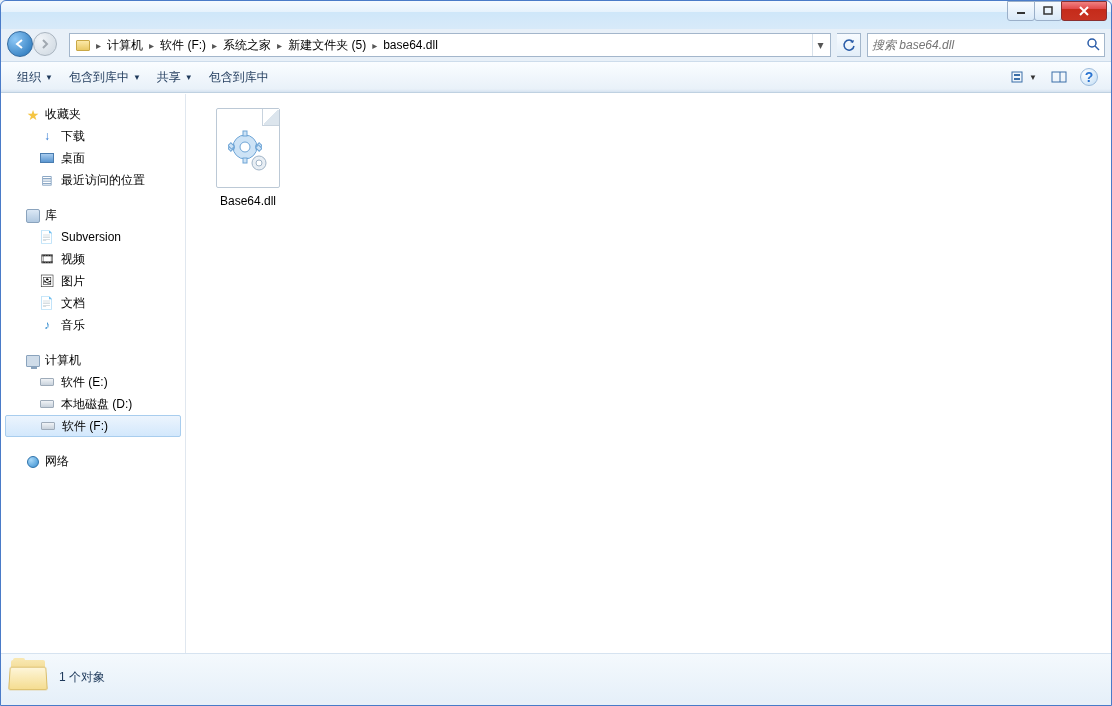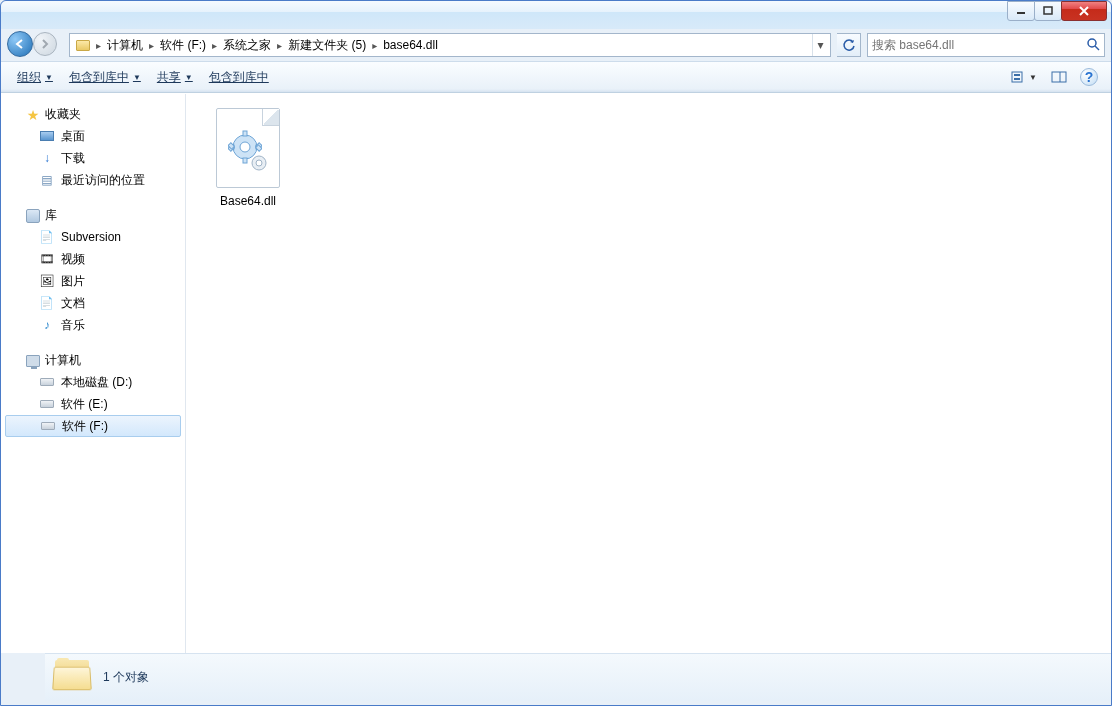--- a/index.html
+++ b/index.html
@@ -21,26 +21,26 @@
 
 .breadcrumb { flex: 1; height: 24px; background: #fff; border: 1px solid #a3b6cb; display: flex; align-items: center; padding: 0 2px; overflow: hidden; }
 .bc-icon { width: 18px; height: 18px; margin: 0 2px; display: flex; align-items: center; justify-content: center; }
 .bc-sep { color: #555; font-size: 10px; padding: 0 2px; }
 .bc-item { padding: 0 4px; color: #000; white-space: nowrap; }
 .bc-spacer { flex: 1; }
 .bc-drop-end { width: 16px; text-align: center; color: #555; border-left: 1px solid #d8e1ea; height: 100%; display: flex; align-items: center; justify-content: center; }
 .bc-refresh { width: 24px; height: 24px; border: 1px solid #a3b6cb; border-left: none; background: linear-gradient(to bottom, #f8fbff, #e3eef8); display: flex; align-items: center; justify-content: center; color: #2a5ca8; }
 
 .search-box { width: 238px; height: 24px; background: #fff; border: 1px solid #a3b6cb; display: flex; align-items: center; padding: 0 4px; }
-.search-box input { flex: 1; border: none; outline: none; color: #888; background: transparent; }
+.search-box input { flex: 1; border: none; outline: none; font-style: italic; color: #888; background: transparent; }
 .search-icon-btn { color: #2a5ca8; }
 
 
 .toolbar { height: 32px; background: linear-gradient(to bottom, #fafdff, #e9f1f9 90%, #d6e3f0); border-top: 1px solid #cddceb; border-bottom: 1px solid #bfd1e1; display: flex; align-items: center; padding: 0 8px; }
-.tb-btn { padding: 4px 8px; color: #1e395b; display: flex; align-items: center; gap: 4px; text-decoration: underline; }
+.tb-btn { padding: 4px 8px; color: #1e395b; display: flex; align-items: center; gap: 4px; }
 .tb-btn .chev { font-size: 8px; color: #1e395b; }
 .tb-spacer { flex: 1; }
 .tb-icon-btn { width: 28px; height: 24px; display: flex; align-items: center; justify-content: center; border: 1px solid transparent; border-radius: 2px; margin-left: 2px; }
 .tb-icon-btn.dd { width: 38px; }
 .tb-help { color: #2a74d1; font-weight: bold; font-size: 14px; border: 1px solid #9bbadb; background: radial-gradient(circle at 30% 30%, #fff, #c2ddf4); width: 18px; height: 18px; border-radius: 50%; display: flex; align-items: center; justify-content: center; }
 
 
 .main { display: flex; height: 560px; background: #fff; border-top: 1px solid #fff; }
 .sidebar { width: 185px; border-right: 1px solid #e0e7ef; padding-top: 10px; overflow-y: auto; background: #fff; }
 .side-section { margin-bottom: 14px; }
@@ -54,21 +54,21 @@
 .content { flex: 1; padding: 14px; display: flex; align-content: flex-start; }
 .file-item { width: 96px; text-align: center; }
 .file-icon-large { width: 72px; height: 80px; margin: 0 auto; position: relative; }
 .paper-sheet { position: absolute; top: 0; left: 4px; width: 64px; height: 80px; background: #fff; border: 1px solid #bcc9d6; border-radius: 2px; }
 .paper-sheet::before { content: ''; position: absolute; top: 0; right: 0; width: 16px; height: 16px; background: linear-gradient(135deg, #fff 50%, #dce5ed 50%); border-bottom: 1px solid #c8d3de; border-left: 1px solid #c8d3de; }
 .gear-big { position: absolute; top: 22px; left: 16px; }
 .gear-small { position: absolute; top: 44px; left: 36px; }
 .file-label { margin-top: 6px; color: #000; }
 
 
-.statusbar { height: 48px; background: linear-gradient(to bottom, #f4f9fd, #e6f0f9); border-top: 1px solid #d6e3f0; display: flex; align-items: center; padding: 0 8px; gap: 10px; margin-left: 44px; }
+.statusbar { height: 48px; background: linear-gradient(to bottom, #f4f9fd, #e6f0f9); border-top: 1px solid #d6e3f0; display: flex; align-items: center; padding: 0 8px; gap: 10px; }
 .status-icon { width: 40px; height: 40px; }
 .folder-big { width: 40px; height: 34px; position: relative; }
 .folder-back { position: absolute; top: 2px; left: 2px; width: 34px; height: 26px; background: linear-gradient(to bottom, #f8e7b0, #e8c764); border-radius: 2px; }
 .folder-tab { position: absolute; top: 0; left: 4px; width: 12px; height: 6px; background: #f8e7b0; border-radius: 2px 2px 0 0; }
 .folder-front { position: absolute; top: 8px; left: 0; width: 38px; height: 24px; background: linear-gradient(to bottom, #fef6da, #f5dd91); border: 1px solid #d9bc68; border-radius: 2px; transform: perspective(60px) rotateX(12deg); }
 .status-text { color: #1e395b; }
 
 
 .star { color: #f5c542; font-size: 14px; }
 .lib-ico { width: 14px; height: 14px; background: linear-gradient(to bottom, #dbe8f5, #b0c8e0); border: 1px solid #8aa3bd; border-radius: 2px; }
@@ -195,28 +195,28 @@
 <div class="main">
   <div class="sidebar">
 
     <div class="side-section">
       <div class="side-header">
         <span class="arrow"></span>
         <span class="ico star">★</span>
         <span>收藏夹</span>
       </div>
       <div class="side-item">
-        <span class="ico">
-            <span class="desk-ico"></span>
-          </span>
-        <span>桌面</span>
-      </div>
-      <div class="side-item">
         <span class="ico dl-ico"></span>
         <span>下载</span>
+      </div>
+      <div class="side-item">
+        <span class="ico">
+            <span class="desk-ico"></span>
+          </span>
+        <span>桌面</span>
       </div>
       <div class="side-item">
         <span class="ico recent-ico">▤</span>
         <span>最近访问的位置</span>
       </div>
     </div>
 
     <div class="side-section">
       <div class="side-header">
         <span class="arrow"></span>
@@ -252,36 +252,45 @@
         <span class="arrow"></span>
         <span class="ico">
             <span class="comp-ico"></span>
           </span>
         <span>计算机</span>
       </div>
       <div class="side-item">
         <span class="ico">
             <span class="drive-ico"></span>
           </span>
+        <span>软件 (E:)</span>
+      </div>
+      <div class="side-item">
+        <span class="ico">
+            <span class="drive-ico"></span>
+          </span>
         <span>本地磁盘 (D:)</span>
       </div>
-      <div class="side-item">
+      <div class="side-item selected">
         <span class="ico">
             <span class="drive-ico"></span>
           </span>
-        <span>软件 (E:)</span>
-      </div>
-      <div class="side-item selected">
-        <span class="ico">
-            <span class="drive-ico"></span>
-          </span>
         <span>软件 (F:)</span>
       </div>
     </div>
 
+    <div class="side-section">
+      <div class="side-header">
+        <span class="arrow"></span>
+        <span class="ico">
+            <span class="net-ico"></span>
+          </span>
+        <span>网络</span>
+      </div>
+    </div>
 
   </div>
 
   <div class="content">
     <div class="file-item">
       <div class="file-icon-large">
         <div class="paper-sheet"></div>
         <svg class="gear-svg gear-big" width="34" height="34">
           <g transform="translate(17,17)">
             <circle r="12" fill="#cde3f6" stroke="#6fa5d6" stroke-width="1"></circle>

